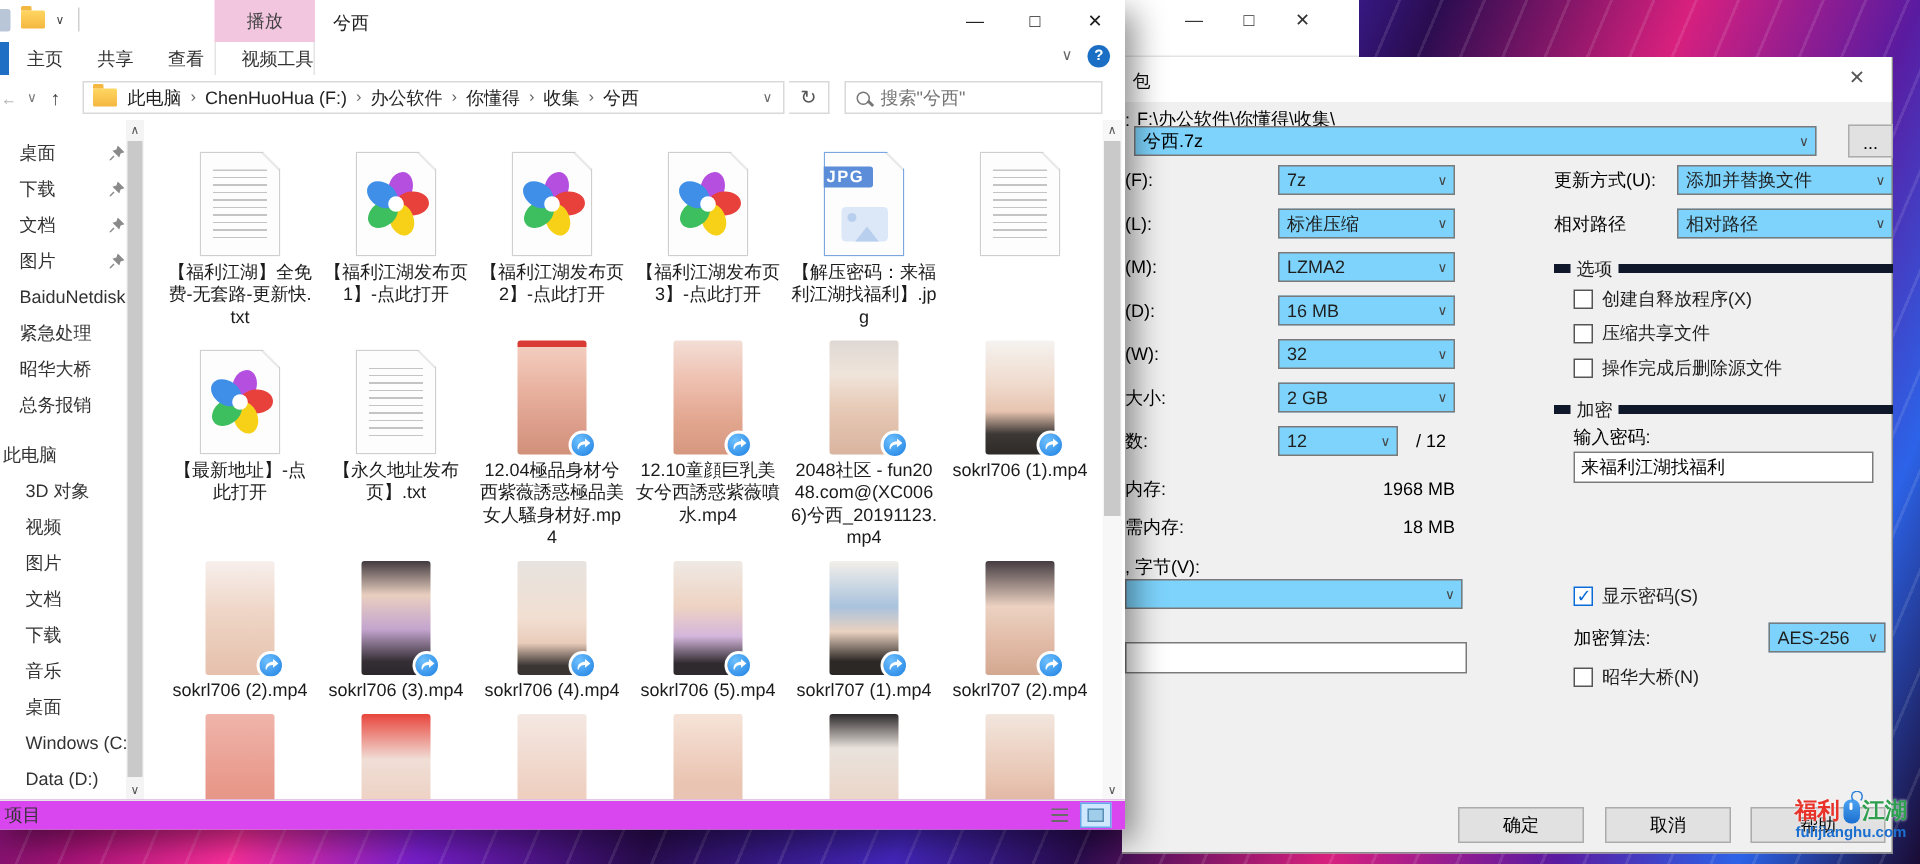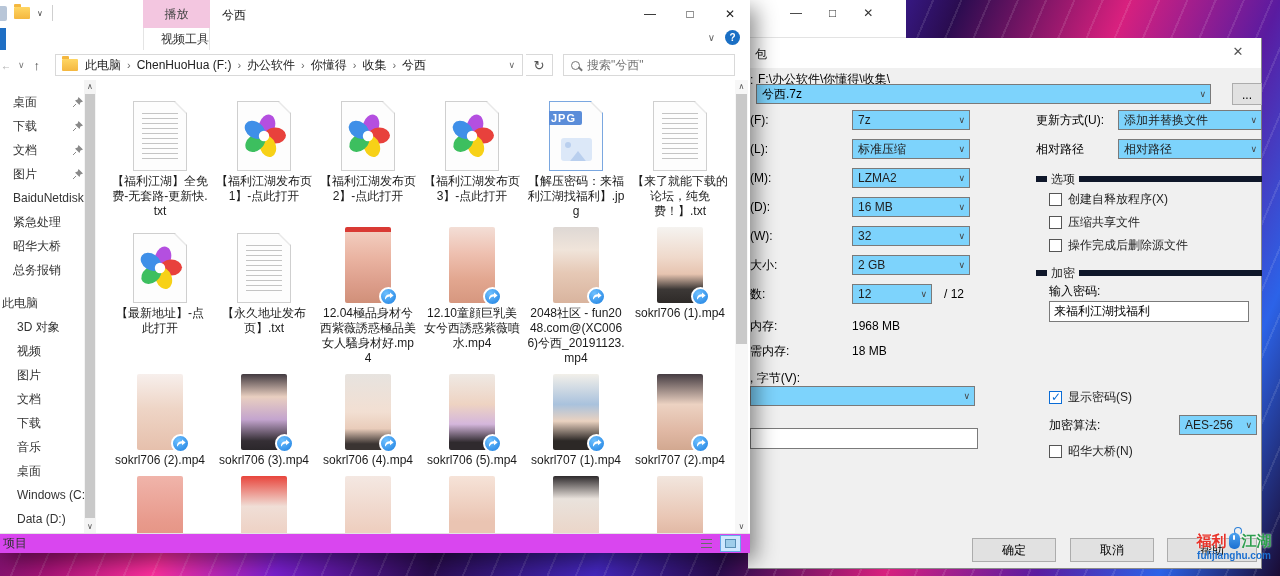--- a/index.html
+++ b/index.html
@@ -27,21 +27,21 @@
   .combo .chev { font-size:9px; color:#444; margin-left:4px; }
   .tfield { position:absolute; height:21px; background:#fff; border:1px solid #7a7a7a; padding:0 4px; }
   .tfield input { width:100%; height:100%; border:none; outline:none; font:inherit; background:transparent; }
   .grp { position:absolute; border:3px solid #0f172a; }
   .grp .glabel { position:absolute; top:-8px; left:8px; background:#f0f0f0; padding:0 4px; }
   .cbrow { position:absolute; left:10px; display:flex; align-items:center; gap:6px; height:16px; }
   .cb { width:13px; height:13px; background:#fff; border:1px solid #555; flex:none; position:relative; }
   .cb.checked { border-color:#0a6cd6; }
   .cb.checked::after { content:"✓"; position:absolute; left:1px; top:-2px; color:#0a6cd6; font-size:12px; font-weight:bold; }
   .btn { position:absolute; height:24px; background:#e1e1e1; border:1px solid #acacac; text-align:center; line-height:22px; color:#000; }
-  .rightval { position:absolute; text-align:left; }
+  .rightval { position:absolute; text-align:right; }
 
   
   .explorer { position:absolute; left:0; top:0; width:750px; height:553px; background:#fff; z-index:3; box-shadow:6px 8px 20px rgba(0,0,0,.45); }
   .titlebar { position:relative; height:28px; background:#fff; }
   .qat { position:absolute; left:0; top:5px; display:flex; align-items:center; gap:7px; }
   .appicon-cut { width:7px; height:15px; background:#b8c6d8; border-radius:0 2px 2px 0; }
   .folder16 { width:16px; height:12px; background:linear-gradient(#ffd663,#f4b73f); border-radius:1px; position:relative; }
   .folder16::before { content:""; position:absolute; top:-3px; left:0; width:7px; height:3px; background:#f4b73f; border-radius:1px 1px 0 0; }
   .qat .dd { font-size:8px; color:#444; }
   .qat .sep { width:1px; height:16px; background:#cfcfcf; margin-left:2px; }
@@ -284,20 +284,25 @@
           <span>□</span>
         </div>
       <div class="cap">
           <span>✕</span>
         </div>
     </div>
   </div>
 
   <div class="menubar">
     <div class="filesliver"></div>
+    <div class="rtabs">
+      <span class="rtab">主页</span>
+      <span class="rtab">共享</span>
+      <span class="rtab">查看</span>
+    </div>
     <div class="tooltab">视频工具</div>
     <div class="ribbonright">
       <span class="ribchev">∨</span>
       <span class="helpdot">?</span>
     </div>
   </div>
 
   <div class="addrrow">
     <div class="navbtns">
       <span class="backcut"><span>←</span></span>
@@ -483,21 +488,20 @@
             </div>
             <div class="flabel">【解压密码：来福利江湖找福利】.jpg</div>
           </div>
         <div class="fcell">
             <div class="ibox">
               <div class="page">
                 <span class="ear"></span>
                 <span class="txtlines"></span>
               </div>
             </div>
-            <div class="flabel">【来了就能下载的论坛，纯免费！】.txt</div>
           </div>
       </div>
 
       <div class="frow">
         <div class="fcell">
             <div class="ibox">
               <div class="page">
                 <span class="ear"></span>
                 <svg class="pin46" width="46" height="46" viewBox="0 0 46 46">
                   <g>

